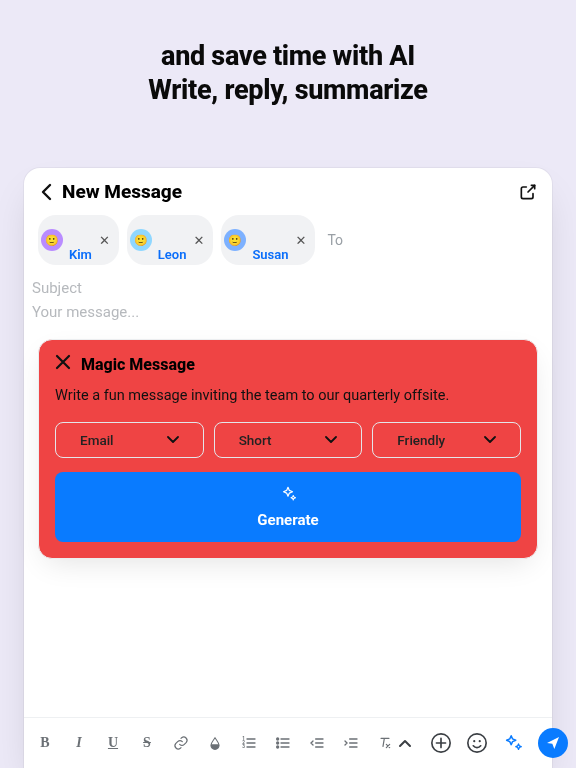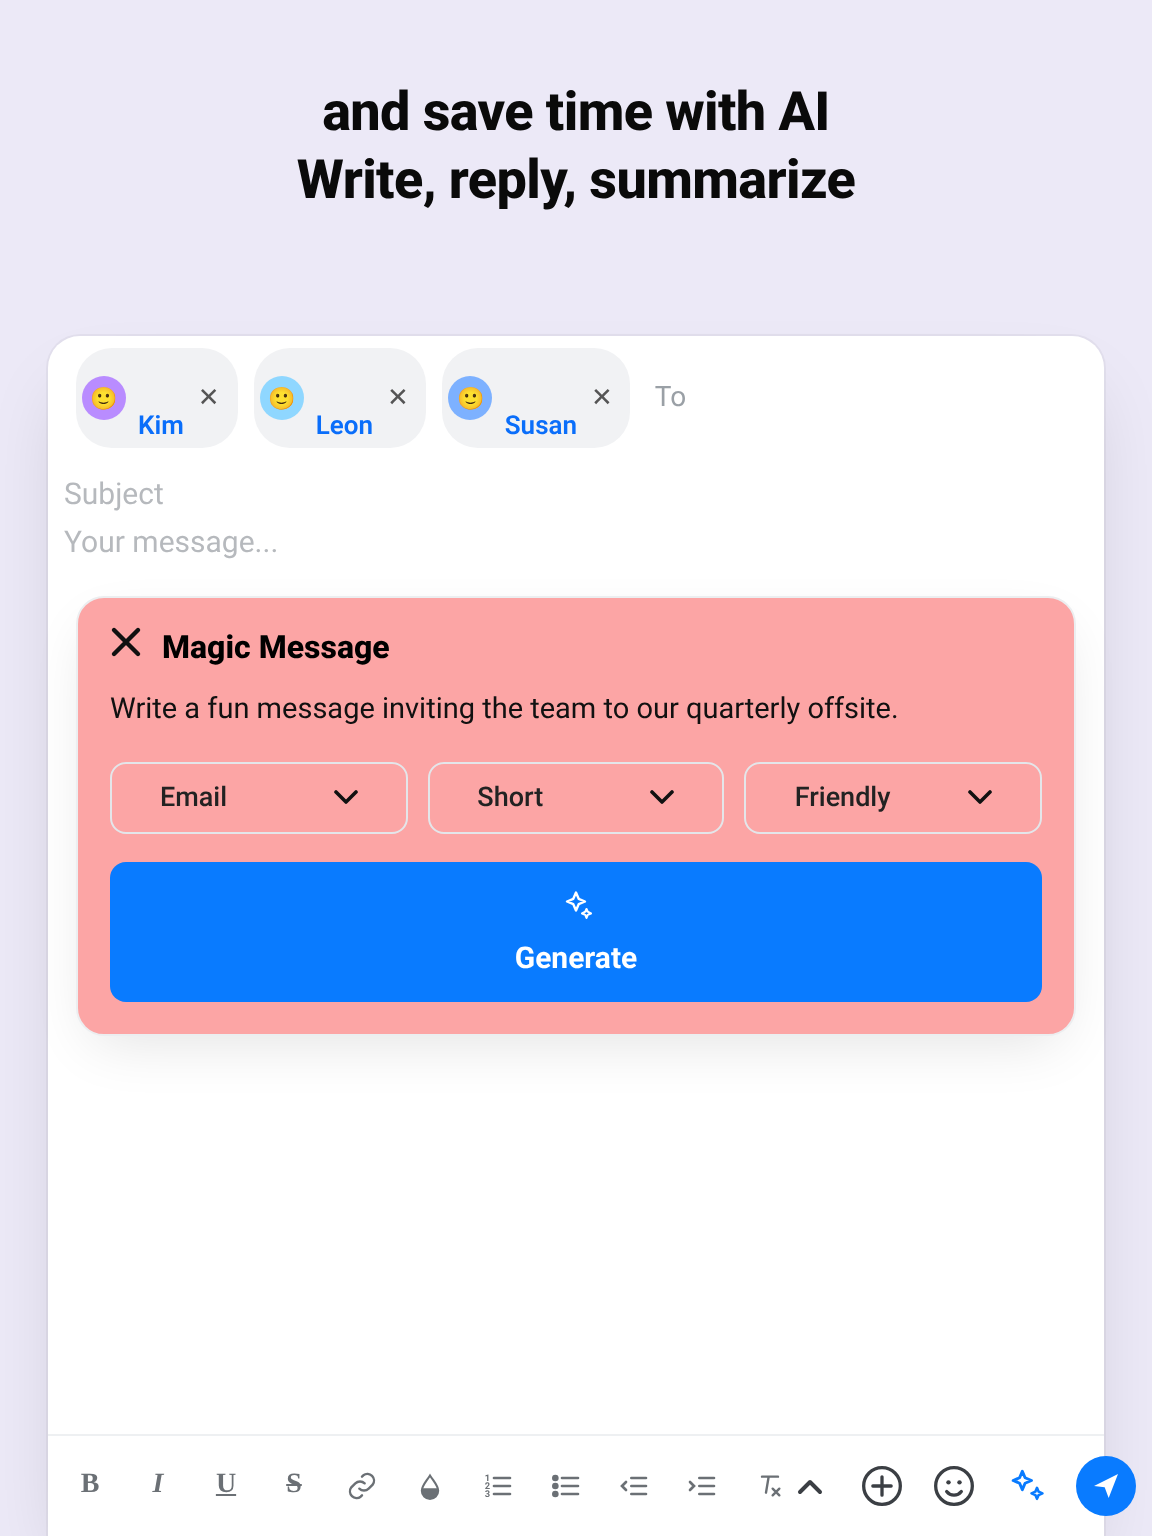--- a/index.html
+++ b/index.html
@@ -65,21 +65,21 @@
   .subject-row, .body-row {
     padding: 4px 8px;
     color: #b6b9bd;
     font-size: 15px;
   }
   .subject-row { padding-top: 6px; }
   .body-row { padding-top: 2px; }
 
   .magic-card {
     margin: 14px 14px 0;
-    background: #fca5a5;
+    background: #ef4444;
     border: 1px solid #eceef0;
     border-radius: 14px;
     box-shadow: 0 10px 30px -8px rgba(0,0,0,0.12);
     padding: 14px 16px 16px;
   }
   .magic-head {
     display:flex; align-items:center; gap:10px; margin-bottom: 12px;
   }
   .magic-title { font-size: 16px; font-weight: 800; }
   .magic-prompt { font-size: 14.5px; color:#111; line-height:1.35; margin-bottom: 16px; }
@@ -117,20 +117,35 @@
 </head>
 <body>
 
 <div class="hero">
   <div>and save time with AI</div>
   <div>Write, reply, summarize</div>
 </div>
 
 <div class="app-window">
 
+  <div class="win-header">
+    <div class="back-chevron">
+      <svg width="11" height="18" viewBox="0 0 11 18" fill="none">
+          <path d="M9 2 L2 9 L9 16" stroke="#111" stroke-width="2.4" stroke-linecap="round" stroke-linejoin="round"></path>
+        </svg>
+    </div>
+    <div class="win-title">New Message</div>
+    <div class="external-icon">
+      <svg width="20" height="20" viewBox="0 0 24 24" fill="none">
+        <path d="M16 4h4v4" stroke="#111" stroke-width="2" stroke-linecap="round" stroke-linejoin="round"></path>
+        <path d="M20 4 L12 12" stroke="#111" stroke-width="2" stroke-linecap="round"></path>
+        <path d="M18 14v4a2 2 0 0 1-2 2H6a2 2 0 0 1-2-2V8a2 2 0 0 1 2-2h4" stroke="#111" stroke-width="2" stroke-linecap="round" stroke-linejoin="round"></path>
+      </svg>
+    </div>
+  </div>
 
   <div class="recipients">
     <span class="chip">
       <span class="avatar" style="background:#b98cff">🙂</span>
       <span class="chip-name">Kim</span>
       <span class="chip-x">✕</span>
     </span>
     <span class="chip">
       <span class="avatar" style="background:#8fd7ff">🙂</span>
       <span class="chip-name">Leon</span>

